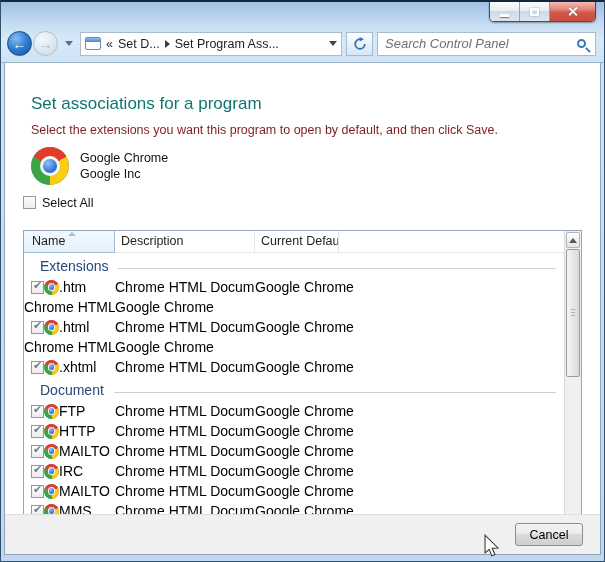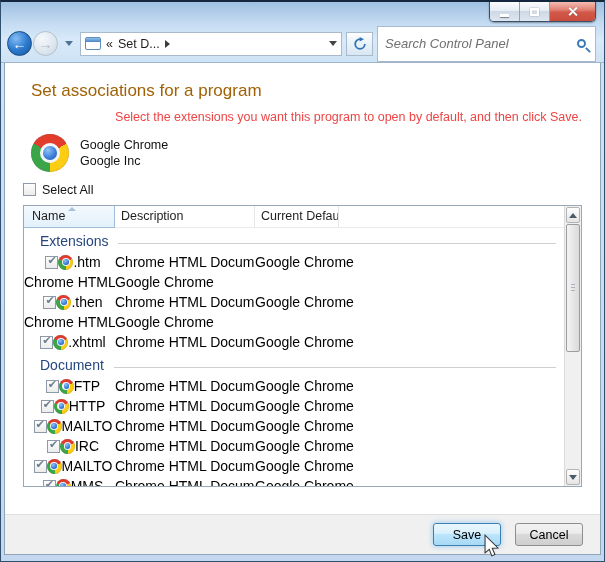--- a/index.html
+++ b/index.html
@@ -41,63 +41,63 @@
   .bc-icon::before { content:""; position:absolute; left:0; top:0; right:0; height:4px;
     background:linear-gradient(#8ec0ec,#4a86c4); }
   .bc-sep { width:0; height:0; border-top:4px solid transparent; border-bottom:4px solid transparent;
     border-left:5px solid #3c3c3c; flex:none; }
   .bc-caret { margin-left:auto; width:0; height:0; border-left:4px solid transparent; border-right:4px solid transparent;
     border-top:5px solid #444; }
 
   .refresh { width:27px; height:24px; background:linear-gradient(#fdfefe,#e9f2f9 50%,#d8e7f3);
     border:1px solid #a9bacc; display:flex; align-items:center; justify-content:center; flex:none; }
 
-  .searchbox { flex:1; height:36px; background:#fff; border:1px solid #a9bacc; display:flex; align-items:center; padding:0 7px; }
+  .searchbox { flex:1; height:24px; background:#fff; border:1px solid #a9bacc; display:flex; align-items:center; padding:0 7px; }
   .searchbox input { border:none; outline:none; flex:1; font-size:13px; background:transparent; color:#333; min-width:0; }
   .searchbox input::placeholder { color:#6f6f6f; font-style:italic; }
   .magnifier { width:9px; height:9px; border:2px solid #3b7ab8; border-radius:50%; position:relative; flex:none; margin-right:2px; }
   .magnifier::after { content:""; position:absolute; width:6px; height:2px; background:#3b7ab8;
     transform:rotate(45deg); left:6px; top:8px; }
 
   
   .frame { flex:1; margin:0 3px 6px; background:#fff; border:1px solid #8fa4b8; border-top:none;
     display:flex; flex-direction:column; overflow:hidden; }
   .content { flex:1; padding:12px 18px 0; overflow:hidden; }
 
-  .page-title { font-size:17px; font-weight:normal; color:#a16207; margin:6px 0 0 8px; }
-  .page-subtitle { font-size:12.5px; color:#ef4444; margin:9px 0 0 8px;text-align:right; }
+  .page-title { font-size:17px; font-weight:normal; color:#0f766e; margin:19px 0 0 8px; }
+  .page-subtitle { font-size:12.5px; color:#7f1d1d; margin:9px 0 0 8px; }
 
   .program { display:flex; align-items:center; gap:11px; margin:10px 0 0 8px; }
   .program-text div { font-size:12.5px; color:#111; line-height:1.3; }
 
   .select-all { display:flex; align-items:flex-start; gap:6px; margin:11px 0 0 0; font-size:12.5px; color:#111; }
 
   .checkbox { width:13px; height:13px; border:1px solid #8e9aa7; background:linear-gradient(#fdfdfd,#ececec);
     position:relative; flex:none; }
   .checkbox.checked::after { content:"\2714"; position:absolute; top:-3px; left:1px; font-size:11px; color:#71808f; }
 
   
-  .listbox { margin-top:8px; height:282px; border:1px solid #99a8b6; display:flex; }
+  .listbox { margin-top:20px; height:330px; border:1px solid #99a8b6; display:flex; }
   .list-left { flex:1; display:flex; flex-direction:column; min-width:0; }
   .list-header { height:22px; flex:none; display:grid; grid-template-columns:91px 140px 84px 1fr;
     font-size:12.5px; color:#1e1e1e; background:#fff; border-bottom:1px solid #e6ebf0; }
   .hcell { padding:3px 4px 0 6px; border-right:1px solid #e7e7e7; white-space:nowrap; overflow:hidden; }
   .hcell.hdr-name { padding-left:8px; background:linear-gradient(#f3f9fe,#e3f1fb);
     border-right:1px solid #9ebcd6; border-bottom:1px solid #9ebcd6; margin-bottom:-1px; position:relative; }
   .hdr-name::before { content:""; position:absolute; top:1px; left:44px; width:0; height:0;
     border-left:4px solid transparent; border-right:4px solid transparent; border-bottom:4px solid #a4c2dc; }
   .hcell.hdr-fill { border-right:none; }
 
   .list-viewport { flex:1; overflow:hidden; font-size:14px; }
   .group-row { height:24px; display:flex; align-items:flex-end; padding:0 6px 3px 16px; }
   .group-label { color:#26477d; }
   .group-line { flex:1; height:1px; background:#cfcfcf; margin:0 2px 5px 10px; }
 
   .lrow { height:20px; display:grid; grid-template-columns:91px 140px 1fr; align-items:center; }
-  .cell-name { display:flex; align-items:center; padding-left:7px; white-space:nowrap;justify-content:center; }
+  .cell-name { display:flex; align-items:center; padding-left:7px; white-space:nowrap; }
   .row-name,.row-desc,.row-def { color:#000; white-space:nowrap; overflow:hidden; }
 
   
   .chrome-icon { border-radius:50%; position:relative; flex:none;
     background:conic-gradient(from -60deg,#e23d2c 0 120deg,#fccd12 120deg 240deg,#3aa647 240deg 360deg);
     box-shadow:inset 0 0 1px rgba(0,0,0,.45); }
   .chrome-icon::before { content:""; position:absolute; inset:24%; background:#f2f6fa; border-radius:50%; }
   .chrome-icon::after { content:""; position:absolute; inset:32%;
     background:radial-gradient(circle at 35% 30%,#8ec4f5,#3a7ad6 60%,#2a5fb0); border-radius:50%; }
   .chrome-icon.large { width:38px; height:38px; }
@@ -151,20 +151,21 @@
     <div class="nav-circle fwd">
         <span>→</span>
       </div>
     <span class="recent-caret"></span>
 
     <div class="breadcrumb">
       <span class="bc-icon"></span>
       <span>«</span>
       <span>Set D...</span>
       <span class="bc-sep"></span>
+      <span>Set Program Ass...</span>
       <span class="bc-caret"></span>
     </div>
 
     <div class="refresh">
       <svg width="14" height="14" viewBox="0 0 14 14">
         <path d="M7 2.2 a4.8 4.8 0 1 0 4.8 4.8" fill="none" stroke="#2f72b8" stroke-width="1.8"></path>
         <path d="M6.6 0 l4.4 2.3 -4.4 2.3 z" fill="#2f72b8"></path>
       </svg>
     </div>
 
@@ -219,21 +220,21 @@
 
   <div class="lrow">
     <div class="row-desc">Chrome HTML Document</div>
     <div class="row-def">Google Chrome</div>
   </div>
 
   <div class="lrow">
     <div class="cell-name">
       <span class="checkbox checked"></span>
       <span class="chrome-icon small"></span>
-      <span class="row-name">.then</span>
+      <span class="row-name">.html</span>
     </div>
     <div class="row-desc">Chrome HTML Document</div>
     <div class="row-def">Google Chrome</div>
   </div>
 
   <div class="lrow">
     <div class="row-desc">Chrome HTML Document</div>
     <div class="row-def">Google Chrome</div>
   </div>
 
@@ -321,21 +322,20 @@
           <div class="sthumb"></div>
           <div class="strack-rest"></div>
           <div class="sbtn">
               <span class="tri-down"></span>
             </div>
         </div>
       </div>
     </div>
 
     <div class="footer">
-      <button class="btn btn-save">Save</button>
       <button class="btn btn-cancel">Cancel</button>
     </div>
   </div>
 
   <svg class="cursor" width="17" height="24" viewBox="0 0 11 16">
     <path d="M1.2 0.8 L1.2 12.6 L4.0 10.2 L5.7 14.6 L7.8 13.7 L6.0 9.5 L9.8 9.3 Z" fill="#ffffff" stroke="#333333" stroke-width="0.7"></path>
   </svg>
 </div>
 
 </body></html>

